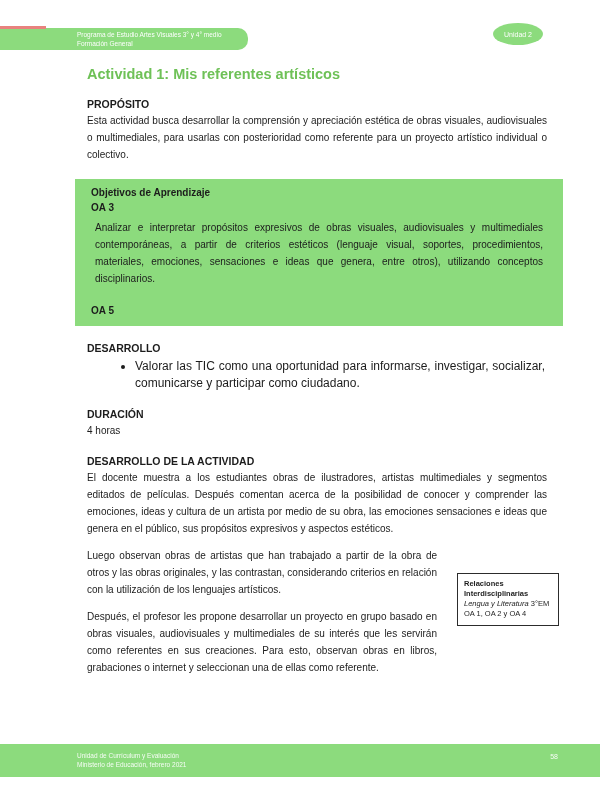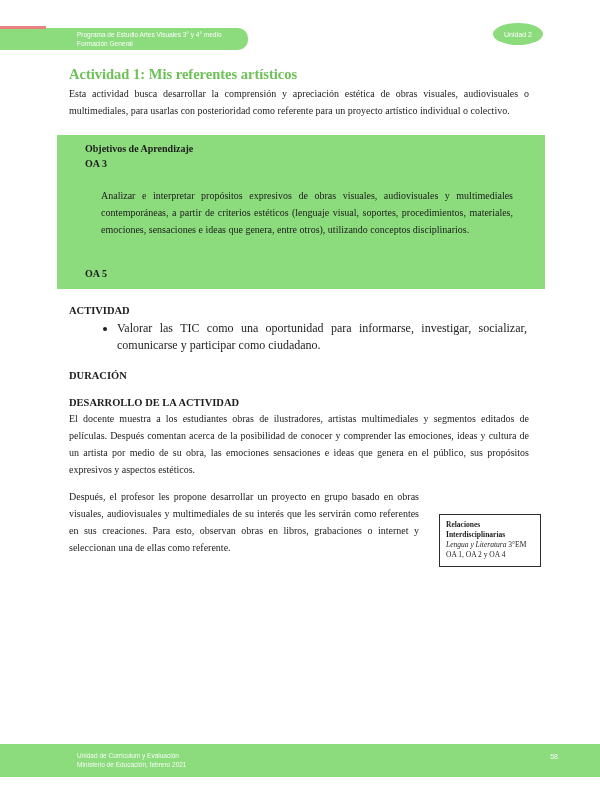--- a/index.html
+++ b/index.html
@@ -13,32 +13,32 @@
     position:absolute; top:28px; left:0; width:248px; height:22px; box-sizing:border-box;
     background:#8cdb7d; border-radius:0 10px 10px 0; padding:3px 8px 0 77px;
     color:#fefefe; font-size:6.5px; line-height:8.5px; z-index:1;
   }
   .unit-badge {
     position:absolute; top:23px; left:493px; width:50px; height:22px; background:#8cdb7d;
     border-radius:50%; display:flex; align-items:center; justify-content:center;
     color:#fefefe; font-size:7px;
   }
   
-  .content { position:absolute; top:66px; left:69px; width:460px;font-family:Liberation Serif, serif; }
+  .content { position:absolute; top:66px; left:87px; width:460px; }
   .doc-title { font-size:14.5px; font-weight:bold; color:#6ec157; margin:0 0 2px 0; }
   .sec-heading { font-size:10.5px; font-weight:bold; margin:16px 0 2px 0; }
   .content p { font-size:10px; line-height:17px; text-align:justify; margin:0 0 10px 0; }
   
   .oa-box {
     background:#8cdb7d; width:488px; box-sizing:border-box;
-    margin:16px 0 4px -12px; padding:6px 16px 8px 28px;
+    margin:16px 0 4px -12px; padding:6px 16px 8px 16px;
   }
   .oa-box .box-heading { font-size:10px; font-weight:bold; line-height:15px; }
   .oa-box .oa-code { font-size:10px; font-weight:bold; line-height:15px; }
-  .oa-box .oa-code + p { margin:16px; }
+  .oa-box .oa-code + p { margin:4px; }
   .oa-box .gap { height:12px; }
   .oa-box p { margin:0; }
   
   ul.actitudes-list { margin:4px 0 0 0; padding:0 0 0 48px; list-style:disc; }
   ul.actitudes-list li { font-size:12px; line-height:17px; text-align:justify; padding-right:2px; }
   .duracion-value { margin-top:2px; }
   
   .rel-box {
     float:right; width:102px; box-sizing:border-box; border:1.5px solid #2c2c2c;
     padding:5px 6px 6px 6px; margin:26px -12px 28px 20px;
@@ -68,46 +68,49 @@
   </div>
 
   <div class="unit-badge">
     <span>Unidad 2</span>
   </div>
 
   <div class="content">
 
     <h1 class="doc-title">Actividad 1: Mis referentes artísticos</h1>
 
+    <div class="sec-heading">PROPÓSITO</div>
     <p>Esta actividad busca desarrollar la comprensión y apreciación estética de obras visuales, audiovisuales o multimediales, para usarlas con posterioridad como referente para un proyecto artístico individual o colectivo.</p>
 
     <div class="oa-box">
       <div class="box-heading">Objetivos de Aprendizaje</div>
       <div class="oa-code">OA 3</div>
       <p>Analizar e interpretar propósitos expresivos de obras visuales, audiovisuales y multimediales contemporáneas, a partir de criterios estéticos (lenguaje visual, soportes, procedimientos, materiales, emociones, sensaciones e ideas que genera, entre otros), utilizando conceptos disciplinarios.</p>
       <div class="gap"></div>
       <div class="oa-code">OA 5</div>
     </div>
 
-    <div class="sec-heading">ACTIVIDAD</div>
+    <div class="sec-heading">DESARROLLO</div>
     <ul class="actitudes-list">
       <li>Valorar las TIC como una oportunidad para informarse, investigar, socializar, comunicarse y participar como ciudadano.</li>
     </ul>
 
     <div class="sec-heading">DURACIÓN</div>
+    <p class="duracion-value">4 horas</p>
 
     <div class="sec-heading">DESARROLLO DE LA ACTIVIDAD</div>
     <p>El docente muestra a los estudiantes obras de ilustradores, artistas multimediales y segmentos editados de películas. Después comentan acerca de la posibilidad de conocer y comprender las emociones, ideas y cultura de un artista por medio de su obra, las emociones sensaciones e ideas que genera en el público, sus propósitos expresivos y aspectos estéticos.</p>
 
     <div class="rel-box">
       <div class="rel-heading">Relaciones Interdisciplinarias</div>
       <div><span class="rel-subject">Lengua y Literatura</span> <span class="rel-level">3°EM</span></div>
       <div>OA 1, OA 2 y OA 4</div>
     </div>
 
+    <p>Luego observan obras de artistas que han trabajado a partir de la obra de otros y las obras originales, y las contrastan, considerando criterios en relación con la utilización de los lenguajes artísticos.</p>
     <p>Después, el profesor les propone desarrollar un proyecto en grupo basado en obras visuales, audiovisuales y multimediales de su interés que les servirán como referentes en sus creaciones. Para esto, observan obras en libros, grabaciones o internet y seleccionan una de ellas como referente.</p>
 
   </div>
 
   <div class="footer-bar">
     <div>Unidad de Currículum y Evaluación</div>
     <div>Ministerio de Educación, febrero 2021</div>
     <div class="page-number">58</div>
   </div>
 

